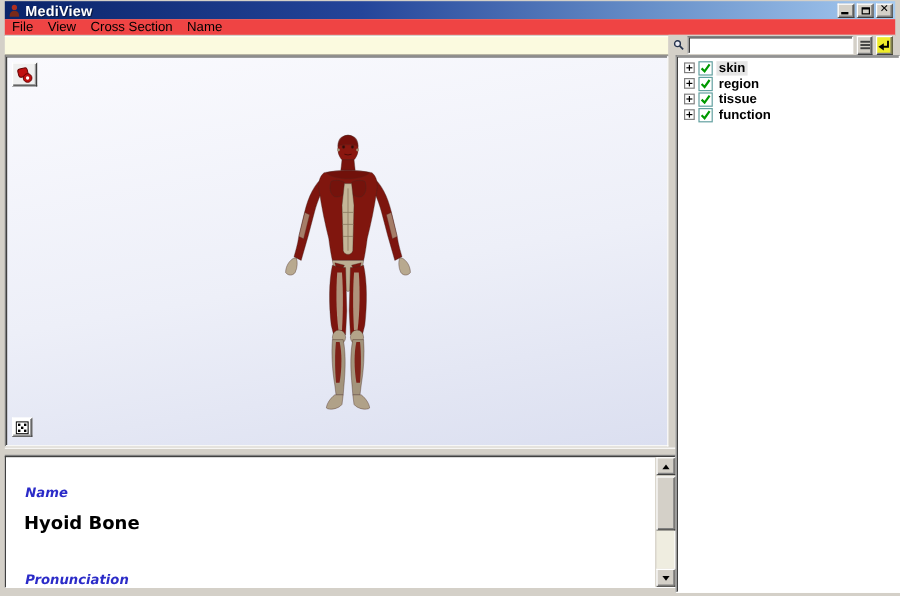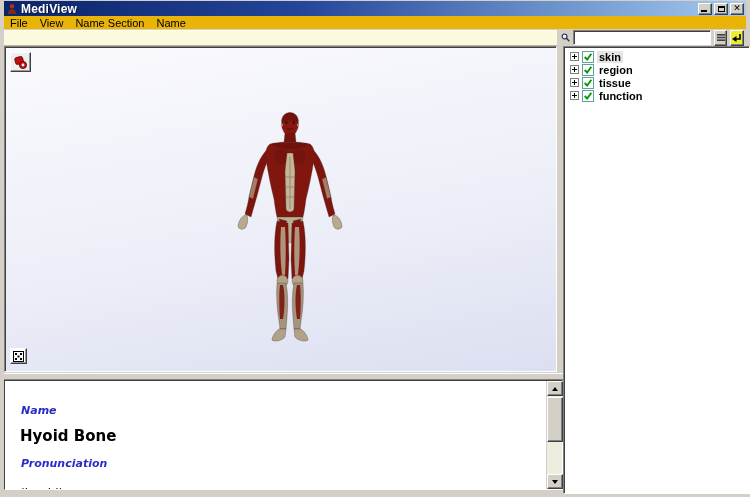--- a/index.html
+++ b/index.html
@@ -16,21 +16,21 @@
     text-shadow:1px 1px 0 rgba(0,0,0,.4); }
   .winbtns { margin-left:auto; display:flex; gap:2px; }
   .winbtn { width:14px; height:12px; background:#D4D0C8; border:1px solid;
     border-color:#FFFFFF #404040 #404040 #FFFFFF; box-shadow:inset -1px -1px 0 #808080;
     display:flex; align-items:center; justify-content:center; position:relative; }
   .glyph-min { position:absolute; left:2px; bottom:2px; width:6px; height:2px; background:#000; }
   .glyph-max { width:7px; height:6px; border:1px solid #000; border-top:2px solid #000; }
   .glyph-x  { font-size:9px; font-weight:bold; line-height:1; color:#000; font-family:"DejaVu Sans",sans-serif; }
 
   
-  .menubar { position:absolute; left:2px; right:2px; top:16px; height:14px; background:#eab308;
+  .menubar { position:absolute; left:2px; right:2px; top:16px; height:14px; background:#ef4444;
     display:flex; align-items:center; border-bottom:1px solid #D4D0C8; }
   .menu-item { padding:1px 6px; cursor:default; }
 
   
   .toolbar-yellow { position:absolute; left:2px; top:30px; width:553px; height:16px;
     background:#FBFADF; border-top:1px solid #FFFFF4; border-bottom:1px solid #B9B6A4; }
   .toolbar-right { position:absolute; left:555px; right:2px; top:29px; height:17px; background:#D4D0C8;
     display:flex; align-items:center; gap:3px; padding:0 2px 0 4px; }
   .search-input { width:138px; height:15px; background:#fff; border:1px solid; border-color:#808080 #FFFFFF #FFFFFF #808080;
     box-shadow:inset 1px 1px 0 #404040; font-size:11px; padding:0 2px; outline:none; }
@@ -54,21 +54,21 @@
   .splitter { position:absolute; left:2px; top:373px; width:559px; height:7px; background:#D4D0C8;
     border-top:1px solid #FFFFFF; border-bottom:1px solid #808080; }
 
   
   .infopanel { position:absolute; left:2px; top:380px; width:559px; height:110px;
     border:1px solid; border-color:#404040 #FFFFFF #FFFFFF #404040; background:#fff; display:flex; }
   .info-content { position:relative; flex:1; overflow:hidden; font-family:"DejaVu Sans",sans-serif; }
   .info-label { position:absolute; left:16px; color:#2B2BC8; font-weight:bold; font-style:italic; font-size:11px; }
   .info-name-label { top:23px; }
   .info-name-value { position:absolute; left:15px; top:46px; color:#000; font-weight:bold; font-size:15px;text-align:right; }
-  .info-pron-label { top:76px; }
+  .info-pron-label { top:96px; }
   .info-pron-value { position:absolute; left:15px; top:106px; color:#000; font-size:12px; }
 
   
   .scrollbar { width:16px; background:#EFEDE0; border-left:1px solid #D4D0C8; position:relative; }
   .sb-btn { position:absolute; left:0; width:16px; height:15px; background:#D4D0C8; border:1px solid;
     border-color:#FFFFFF #404040 #404040 #FFFFFF; box-shadow:inset -1px -1px 0 #808080;
     display:flex; align-items:center; justify-content:center; }
   .sb-up { top:0; } .sb-down { bottom:0; }
   .sb-thumb { position:absolute; left:0; top:16px; width:16px; height:45px; background:#D4D0C8; border:1px solid;
     border-color:#FFFFFF #404040 #404040 #FFFFFF; box-shadow:inset -1px -1px 0 #808080; }
@@ -108,21 +108,21 @@
         </div>
       <div class="winbtn">
           <span class="glyph-x">✕</span>
         </div>
     </div>
   </div>
 
   <div class="menubar">
     <span class="menu-item">File</span>
     <span class="menu-item">View</span>
-    <span class="menu-item">Name Section</span>
+    <span class="menu-item">Cross Section</span>
     <span class="menu-item">Name</span>
   </div>
 
   <div class="toolbar-yellow"></div>
   <div class="toolbar-right">
     <svg width="13" height="13" viewBox="0 0 13 13">
       <circle cx="5" cy="5" r="3.4" fill="#EAEAF2" stroke="#26344E" stroke-width="1.6"></circle>
       <line x1="7.6" y1="7.6" x2="11.6" y2="11.6" stroke="#26344E" stroke-width="2"></line>
     </svg>
     <input class="search-input" type="text" value="" style="">

